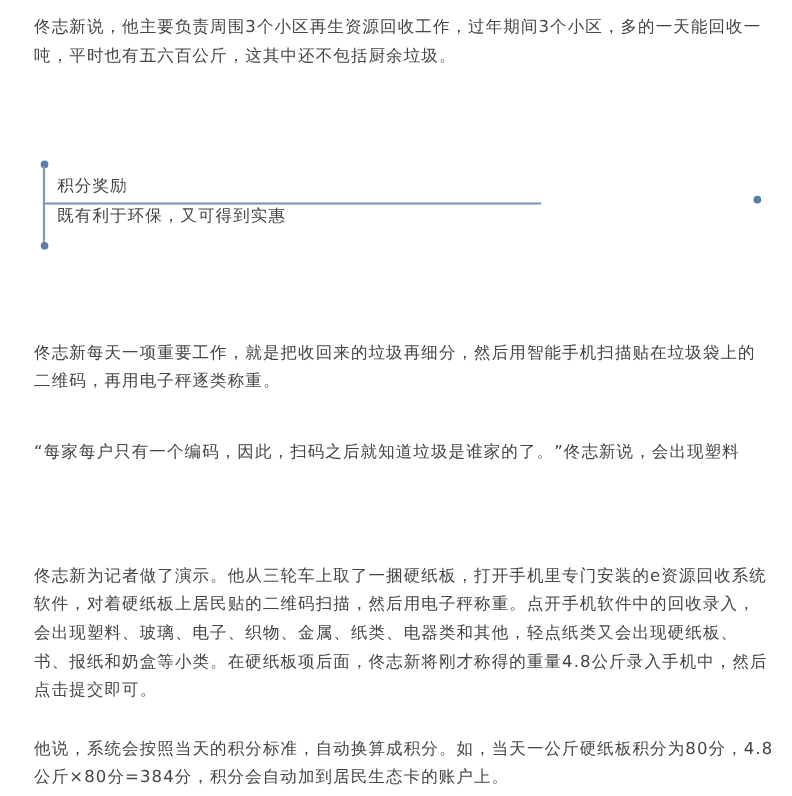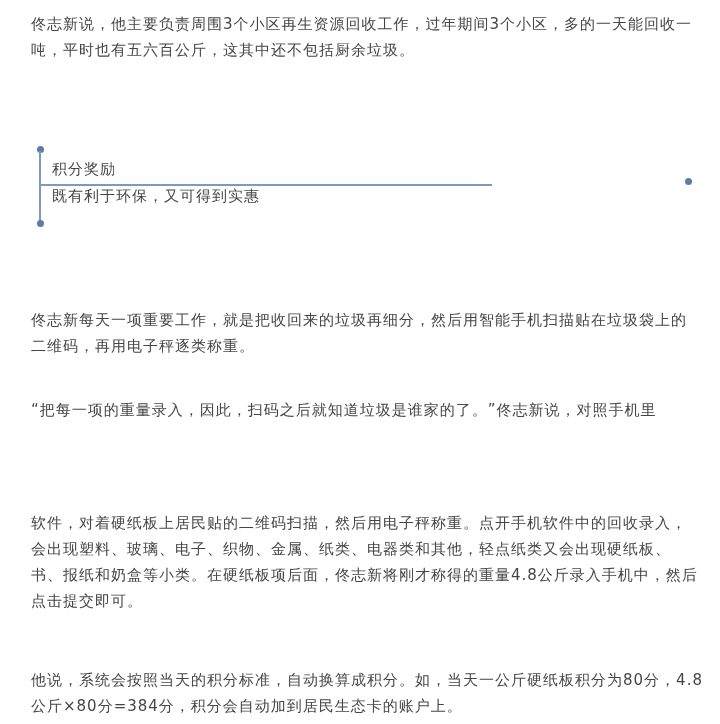--- a/index.html
+++ b/index.html
@@ -81,24 +81,25 @@
     <div class="callout-subtitle">既有利于环保，又可得到实惠</div>
     <span class="dot dot-right"></span>
   </div>
 
   <div class="para p2">
       <div class="tline">佟志新每天一项重要工作，就是把收回来的垃圾再细分，然后用智能手机扫描贴在垃圾袋上的</div>
       <div class="tline">二维码，再用电子秤逐类称重。</div>
     </div>
 
   <div class="para p3">
-      <div class="tline">“把每一项的重量录入，因此，扫码之后就知道垃圾是谁家的了。”佟志新说，对照手机里</div>
+      <div class="tline">“每家每户只有一个编码，因此，扫码之后就知道垃圾是谁家的了。”佟志新说，会出现塑料</div>
     </div>
 
   <div class="para p4">
+      <div class="tline">佟志新为记者做了演示。他从三轮车上取了一捆硬纸板，打开手机里专门安装的e资源回收系统</div>
       <div class="tline">软件，对着硬纸板上居民贴的二维码扫描，然后用电子秤称重。点开手机软件中的回收录入，</div>
       <div class="tline">会出现塑料、玻璃、电子、织物、金属、纸类、电器类和其他，轻点纸类又会出现硬纸板、</div>
       <div class="tline">书、报纸和奶盒等小类。在硬纸板项后面，佟志新将刚才称得的重量4.8公斤录入手机中，然后</div>
       <div class="tline">点击提交即可。</div>
     </div>
 
   <div class="para p5">
       <div class="tline">他说，系统会按照当天的积分标准，自动换算成积分。如，当天一公斤硬纸板积分为80分，4.8</div>
       <div class="tline">公斤×80分=384分，积分会自动加到居民生态卡的账户上。</div>
     </div>

